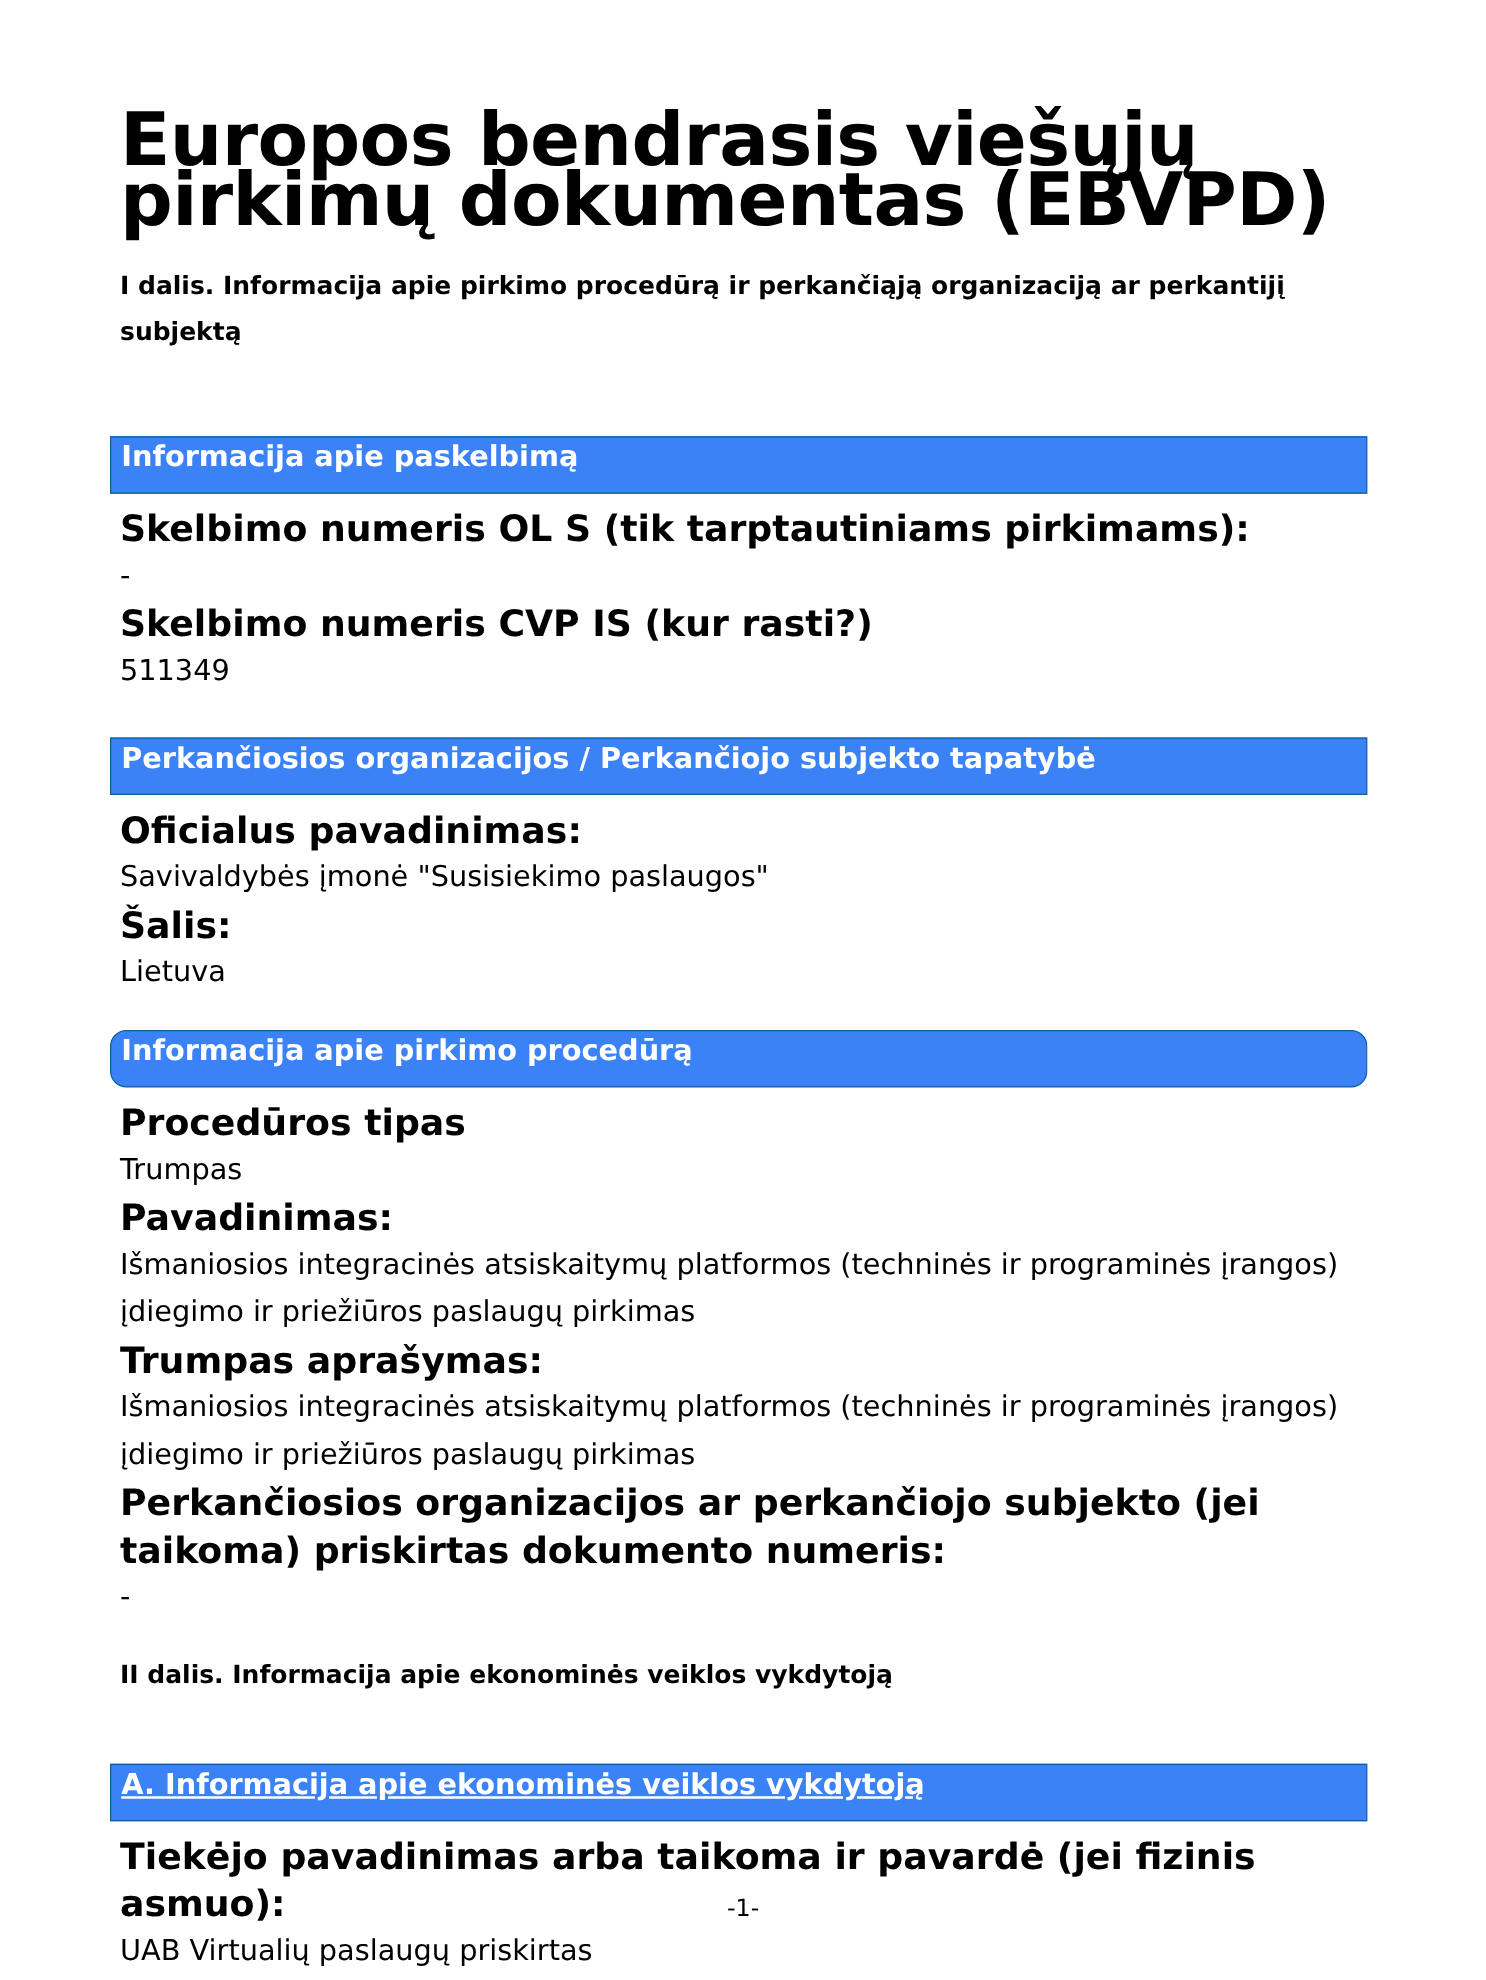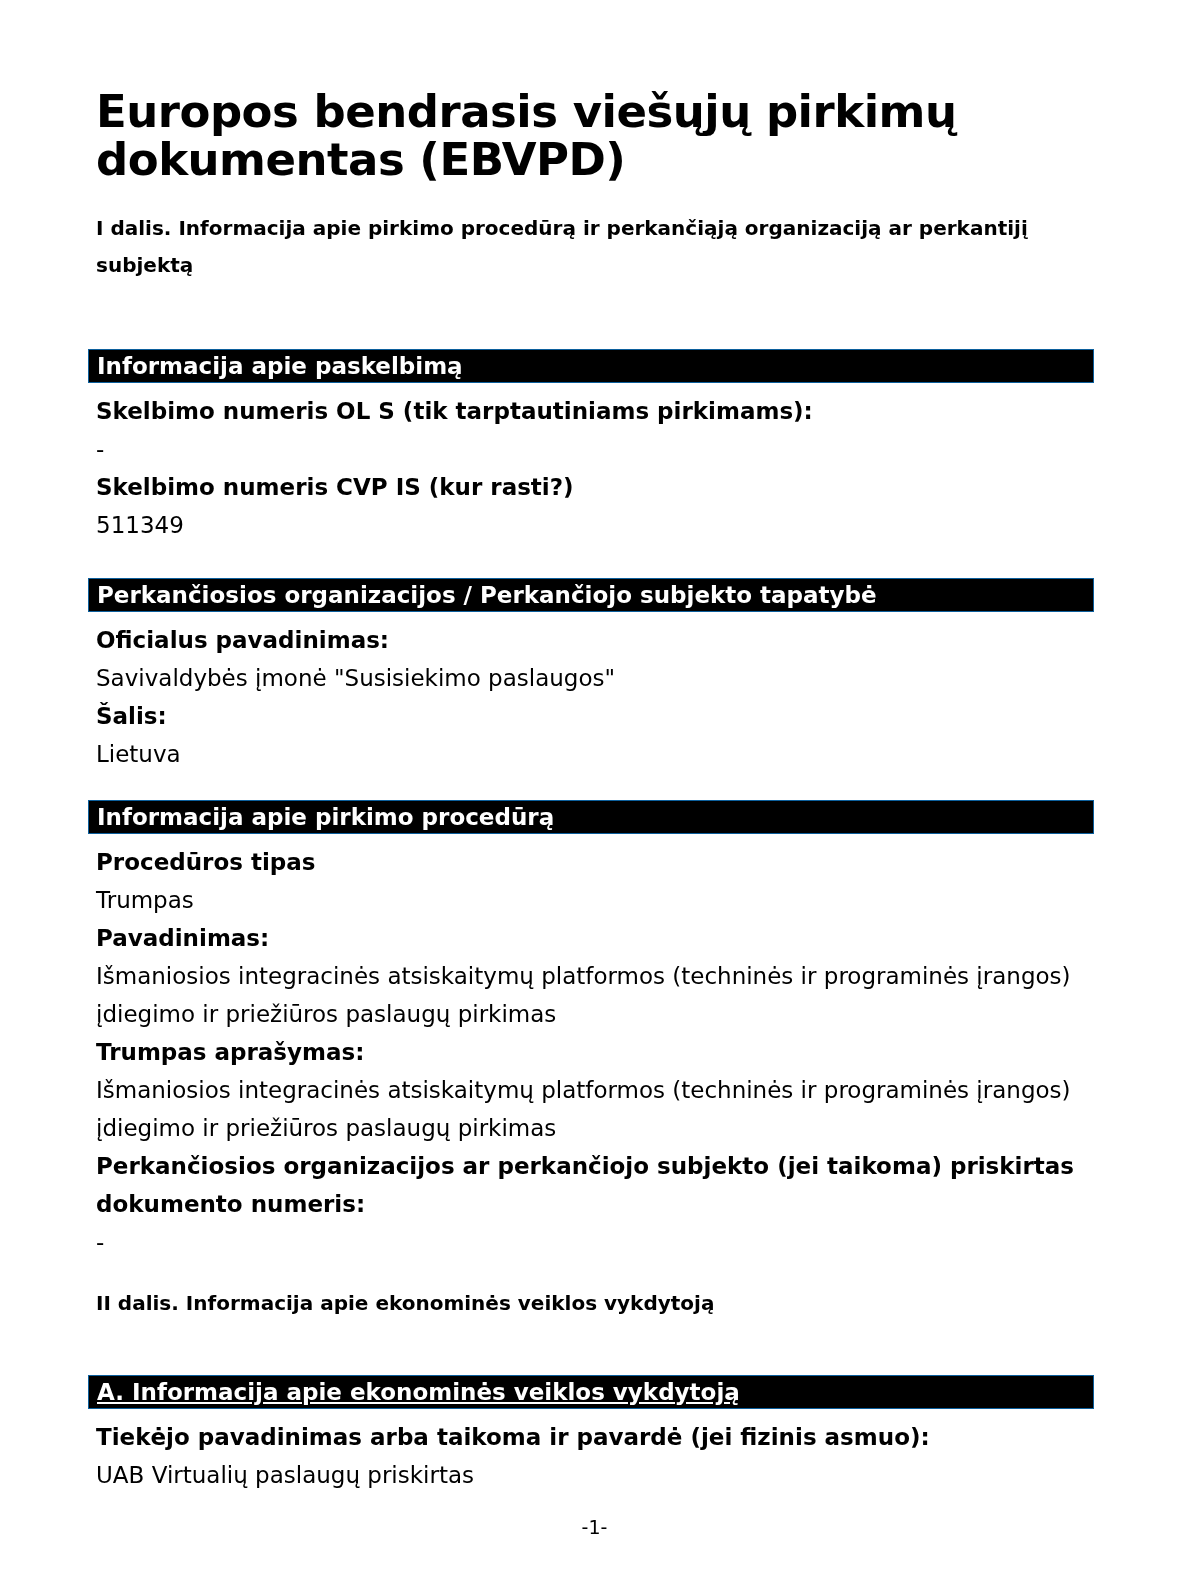--- a/index.html
+++ b/index.html
@@ -16,56 +16,56 @@
     font-family: "DejaVu Sans", "Liberation Sans", sans-serif;
   }
   .page {
     width: 1006px;
     margin-left: 88px;
     overflow: hidden; 
   }
   .doc-title {
     margin: 88px 0 0 0;
     padding: 0 8px;
-    font-size: 45px;
+    font-size: 59px;
     line-height: 48px;
     font-weight: bold;
     letter-spacing: -0.5px;
   }
   .part-heading {
     margin: 26px 0 0 0;
     padding: 0 8px;
     font-size: 20px;
     line-height: 37px;
     font-weight: bold;
   }
   .part-heading.part2 {
     margin-top: 24px;
   }
   .bar {
     box-sizing: border-box;
-    height: 34px;
+    height: 46px;
     line-height: 32px;
-    background: #000000;
+    background: #3b82f6;
     border: 1px solid #0c5f9c;
     color: #ffffff;
     font-size: 23px;
     font-weight: bold;
     padding: 0 8px;
     margin: 34px 0 9px 0;
     white-space: nowrap;
     overflow: hidden;
   }
   .bar.b1 { margin-top: 65px; }
   .bar.b2 { margin-top: 34px; }
-  .bar.b3 { margin-top: 27px; }
+  .bar.b3 { margin-top: 27px; border-radius: 13px; }
   .bar.bA { margin-top: 53px; text-decoration: underline; }
   .field-label {
     padding: 0 8px;
-    font-size: 23px;
+    font-size: 29px;
     line-height: 38px;
     font-weight: bold;
   }
   .field-value {
     padding: 0 8px;
     font-size: 23px;
     line-height: 38px;
     font-weight: normal;
   }
   .footer {

